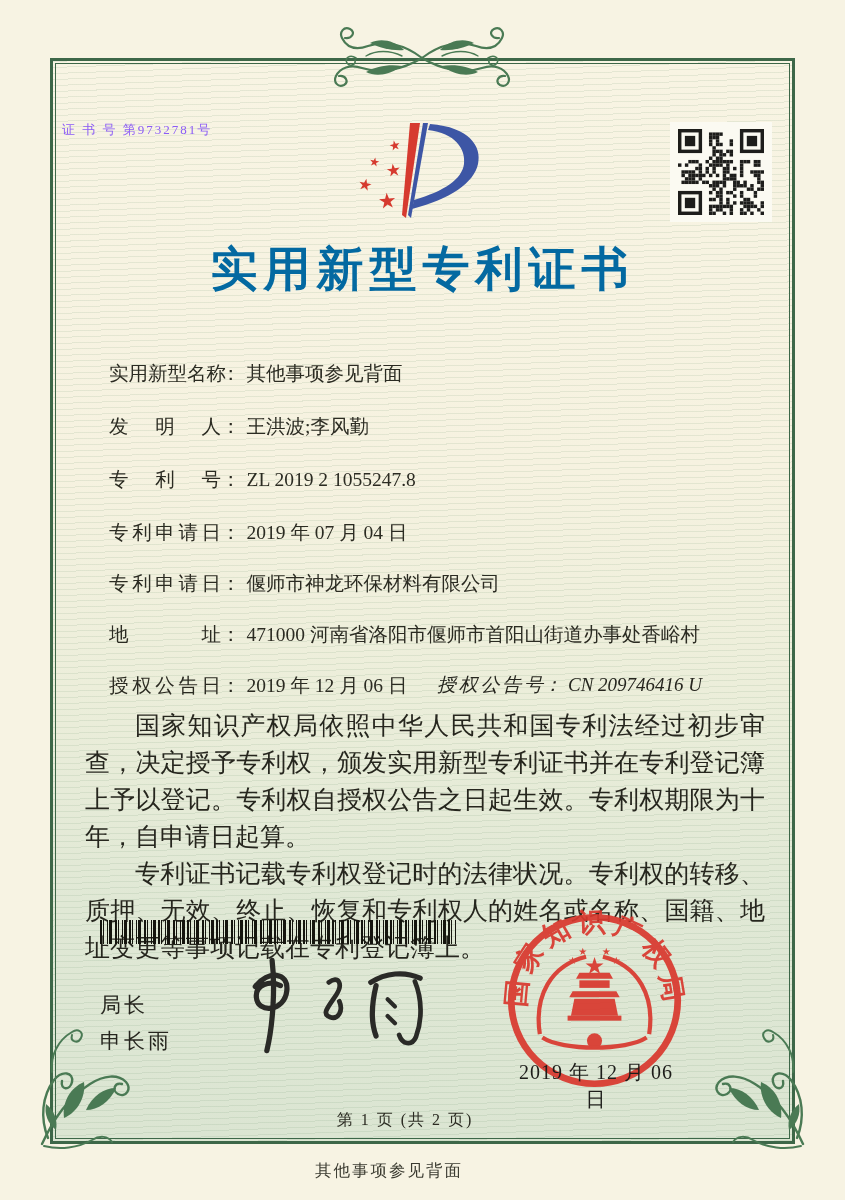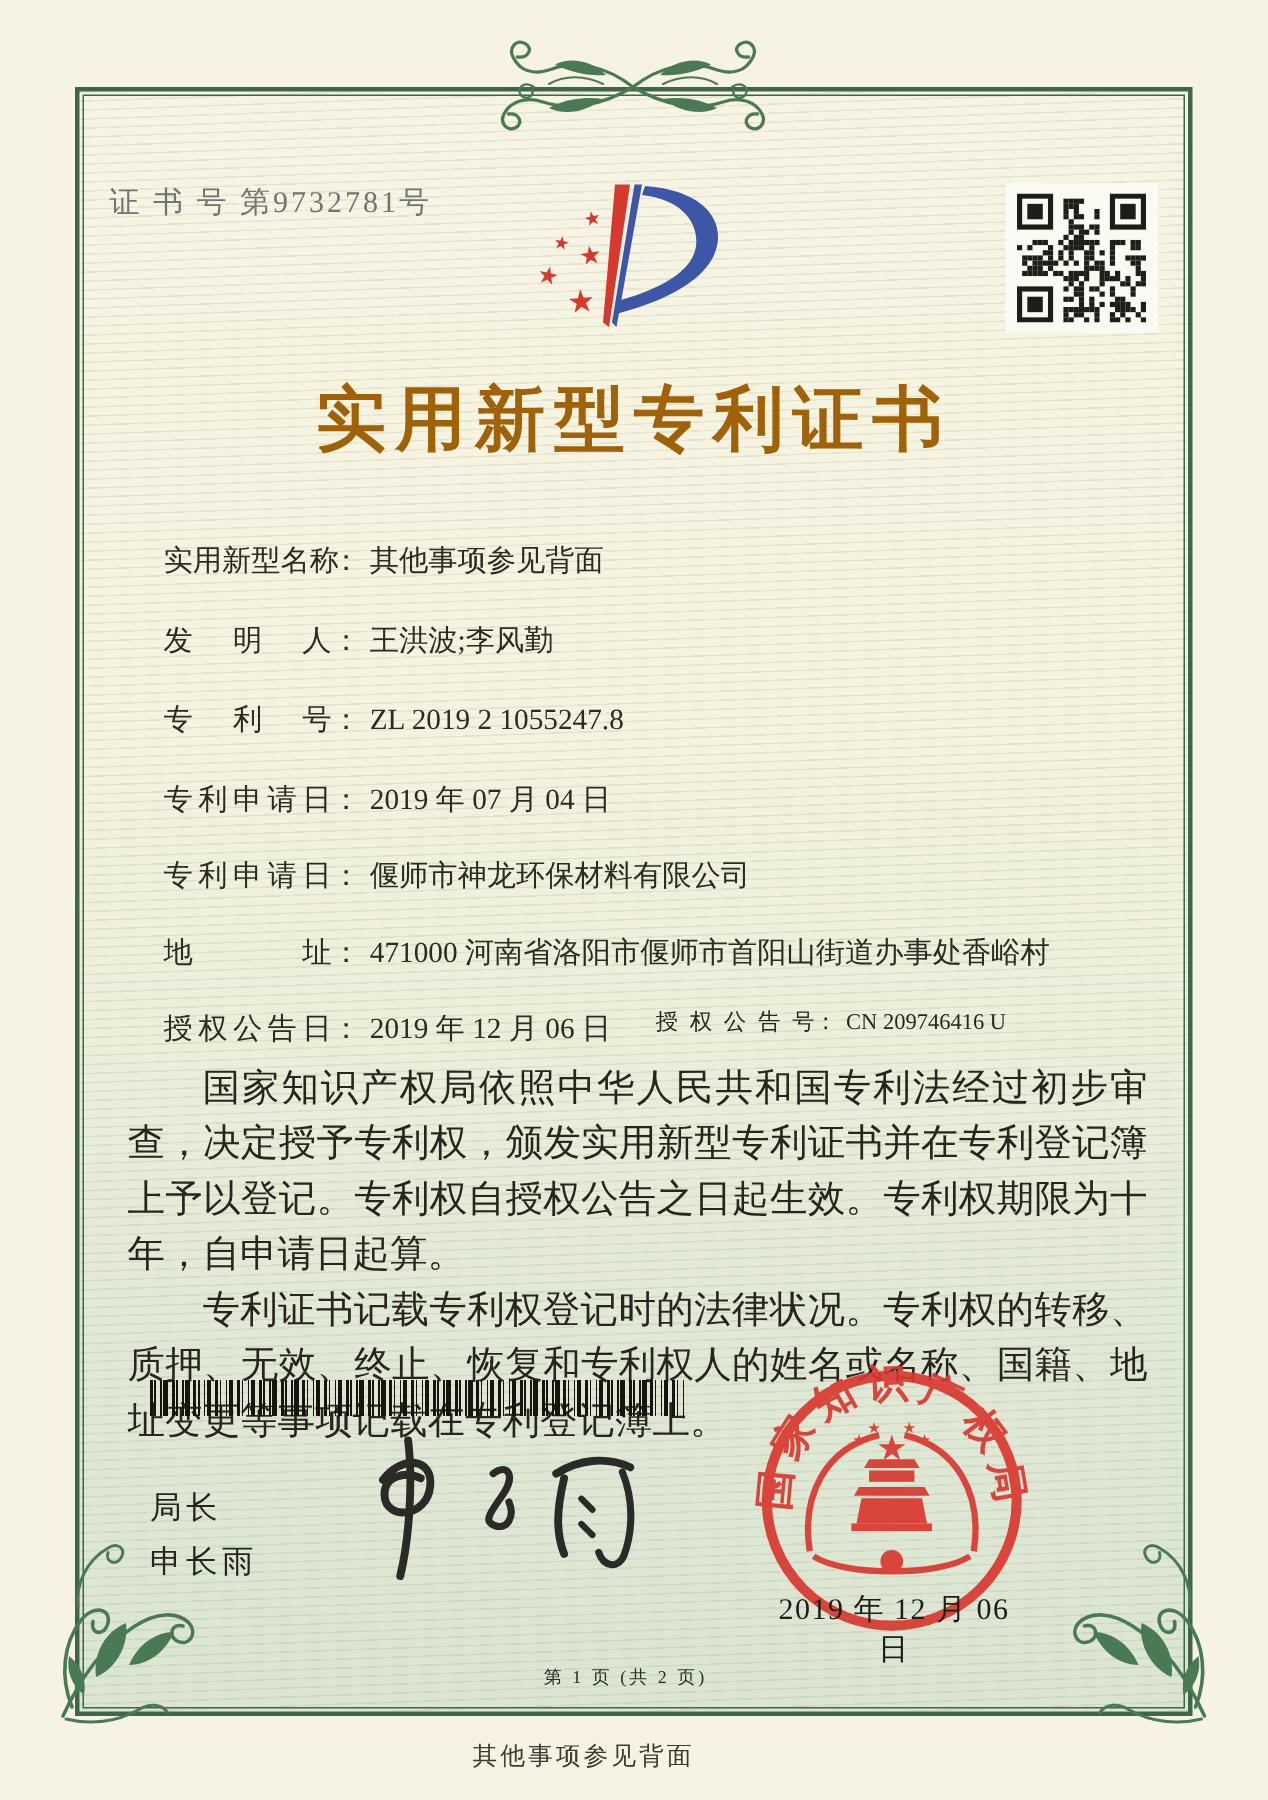--- a/index.html
+++ b/index.html
@@ -15,38 +15,38 @@
     left:50px;top:58px;width:739px;height:1080px;
     border:3px solid #3d6748;
     background:
       repeating-linear-gradient(178deg, rgba(110,150,112,0.14) 0 1px, rgba(0,0,0,0) 1px 6px),
       linear-gradient(180deg,#f8f4e3 0%,#f6f2e0 38%,#eceeda 58%,#e0e8d5 78%,#dbe5d2 100%);
   }
   .frame-inner{
     position:absolute;inset:2px;border:1.5px solid #3d6748;
   }
   
-  .cert-no{left:73px;top:121px;font-size:20px;letter-spacing:2px;color:#737373;}
+  .cert-no{left:62px;top:121px;font-size:13px;letter-spacing:2px;color:#8b5cf6;}
   .logo{left:350px;top:119px;width:142px;height:106px;}
   .qr-wrap{left:670px;top:122px;width:102px;height:100px;background:#fbfaf2;}
   .qr-wrap svg{position:absolute;left:8px;top:7px;}
   .title{
-    left:0;top:248px;width:845px;text-align:center;
-    font-size:47px;font-weight:bold;letter-spacing:6px;color:#a16207;
+    left:0;top:238px;width:845px;text-align:center;
+    font-size:47px;font-weight:bold;letter-spacing:6px;color:#0369a1;
   }
   
   .field{left:97px;font-size:19.5px;color:#2b2b22;white-space:nowrap;}
   .flabel{
     display:inline-block;width:112px;vertical-align:bottom;
     text-align:justify;text-align-last:justify;text-justify:inter-character;margin-left:12px;
   }
   .fcolon{display:inline-block;margin-right:6px;}
   .f0{top:360px;} .f1{top:413px;} .f2{top:466px;} .f3{top:519px;}
   .f4{top:570px;} .f5{top:621px;} .f6{top:672px;}
-  .grant{left:425px;top:672px;font-size:15px;white-space:nowrap;}
+  .grant{left:425px;top:672px;font-size:19px;white-space:nowrap;font-style:italic;}
   .grant .flabel{width:106px;}
   
   .paras{left:85px;top:707px;width:680px;font-size:25px;line-height:37px;
     text-align:justify;color:#26261e;}
   .paras p{margin:0;text-indent:2em;}
   
   .barcode{
     left:100px;top:920px;width:356px;height:24px;
     background:repeating-linear-gradient(90deg,
       #15150e 0px,#15150e 2px, rgba(0,0,0,0) 2px, rgba(0,0,0,0) 3px,
@@ -55,22 +55,22 @@
       #15150e 9px,#15150e 12px, rgba(0,0,0,0) 12px, rgba(0,0,0,0) 14.5px);
   }
   
   .officer-title{left:100px;top:991px;font-size:21px;letter-spacing:3px;}
   .officer-name{left:100px;top:1027px;font-size:21px;letter-spacing:3px;}
   .signature{left:228px;top:953px;width:210px;height:105px;}
   .seal{left:502px;top:908px;width:185px;height:185px;}
   .seal-date{left:512px;top:1059px;width:168px;text-align:center;
     font-size:20px;letter-spacing:1px;color:#1d1d1a;z-index:5;}
   
-  .page-indicator{left:12px;top:1110px;width:810px;text-align:center;
-    font-size:12px;letter-spacing:2px;color:#2b2b22;}
+  .page-indicator{left:0;top:1110px;width:810px;text-align:center;
+    font-size:16px;letter-spacing:2px;color:#2b2b22;}
   .back-note{left:0;top:1160px;width:778px;text-align:center;
     font-size:16.5px;letter-spacing:2px;color:#3a3a30;}
   
   .flourish-top{left:292px;top:26px;width:260px;height:64px;}
   .corner-bl{left:34px;top:1022px;width:110px;height:130px;}
   .corner-br{left:701px;top:1022px;width:110px;height:130px;transform:scaleX(-1);}
   .logo-star{position:absolute;color:#d63a2f;line-height:1;}
 </style>
 </head>
 <body>

